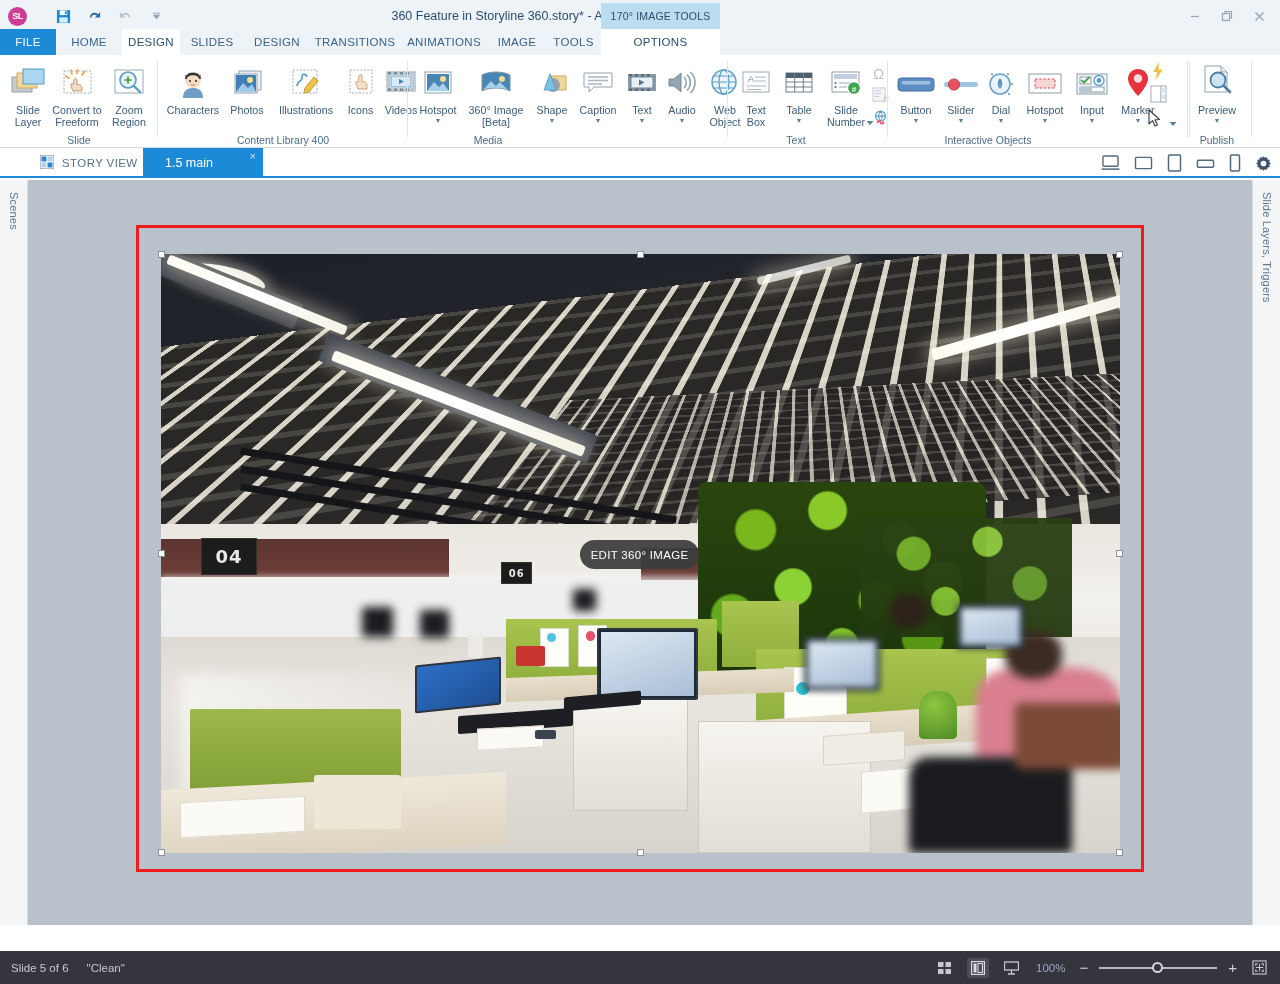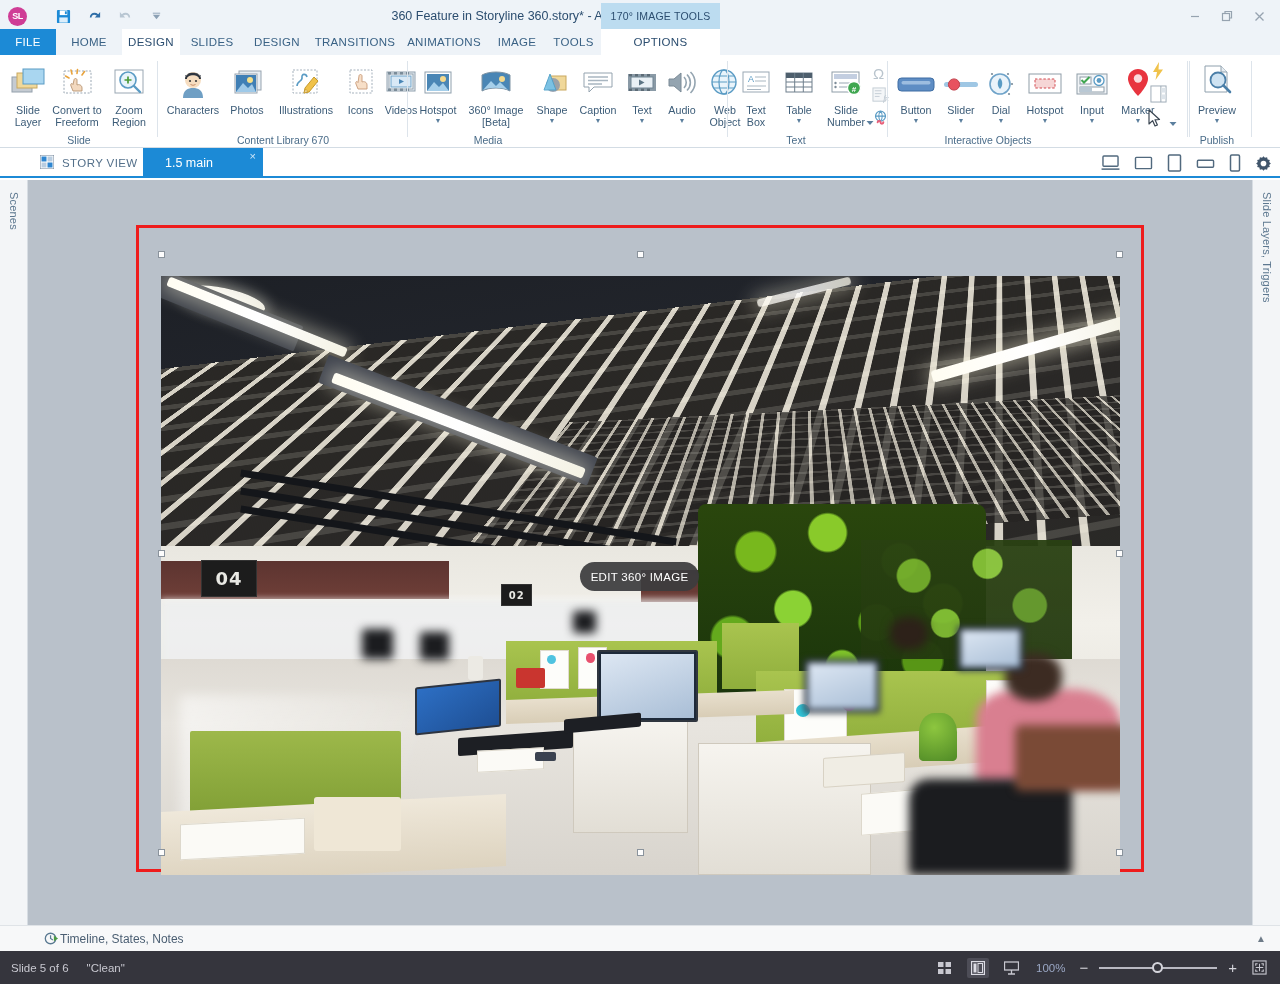--- a/index.html
+++ b/index.html
@@ -115,21 +115,21 @@
     margin-top: 12px; letter-spacing: .2px;
   }
 
   
   .slideframe {
     position: absolute; left: 136px; top: 225px; width: 1008px; height: 647px;
     border: 3px solid #ee1c1c; background: #b9c1ca;
   }
   .slidecanvas {
     position: absolute; left: 161px; top: 254px; width: 959px; height: 599px;
-    overflow: hidden; background: #2a2a30; margin-top: 22px;
+    overflow: hidden; background: #2a2a30;
   }
   .handle {
     position: absolute; width: 7px; height: 7px; background: #fdfdfd;
     border: 1px solid #8a939c; z-index: 20;
   }
 
   
   .scene { position: absolute; inset: 0; }
   .ceil-dark {
     position: absolute; left: 0; top: 0; width: 100%; height: 47%;
@@ -480,21 +480,21 @@
               <rect x="17" y="6" width="3" height="2.5" fill="#7b8c99"></rect>
               <rect x="23" y="6" width="3" height="2.5" fill="#7b8c99"></rect>
               <rect x="5" y="22.5" width="3" height="2.5" fill="#7b8c99"></rect>
               <rect x="11" y="22.5" width="3" height="2.5" fill="#7b8c99"></rect>
               <rect x="17" y="22.5" width="3" height="2.5" fill="#7b8c99"></rect>
               <rect x="23" y="22.5" width="3" height="2.5" fill="#7b8c99"></rect>
             </svg>
         </div>
         <div class="lbl">Videos</div>
       </div>
-      <div class="glabel" style="width:250px">Content Library 670</div>
+      <div class="glabel" style="width:250px">Content Library 400</div>
       <div class="sep"></div>
     </div>
 
     <div class="rgroup" style="left:408px;width:320px">
       <div class="ritem" style="left:6px;width:48px">
         <div class="ico">
           <svg width="36" height="36" viewBox="0 0 36 36">
               <rect x="5" y="6" width="26" height="21" fill="#fff" stroke="#8fa0ad"></rect>
               <rect x="7" y="8" width="22" height="17" fill="#4a86b5"></rect>
               <circle cx="23" cy="13" r="3" fill="#f5d98d"></circle>
@@ -841,21 +841,21 @@
       <div class="tube t4"></div>
       <div class="beam bm1"></div>
       <div class="beam bm2"></div>
       <div class="beam bm3"></div>
 
       <div class="wall-back"></div>
       <div class="wood-band"></div>
       <div class="wood-band2"></div>
       <div class="glass-strip blur"></div>
       <div class="sign sign04">04</div>
-      <div class="sign sign03">02</div>
+      <div class="sign sign03">06</div>
 
       <div class="floor"></div>
       <div class="floor-shine"></div>
 
       <div class="chair blur2" style="left:21%;top:59%;width:3.2%;height:5%;border-radius:3px"></div>
       <div class="chair blur2" style="left:27%;top:59.5%;width:3%;height:4.6%;border-radius:3px"></div>
       <div class="chair blur2" style="left:43%;top:56%;width:2.4%;height:3.6%;border-radius:3px"></div>
 
       <div class="plantwall"></div>
       <div class="plantwall2"></div>
@@ -933,31 +933,20 @@
 
   <div class="handle" style="left:158px;top:251px"></div>
   <div class="handle" style="left:637px;top:251px"></div>
   <div class="handle" style="left:1116px;top:251px"></div>
   <div class="handle" style="left:158px;top:550px"></div>
   <div class="handle" style="left:1116px;top:550px"></div>
   <div class="handle" style="left:158px;top:849px"></div>
   <div class="handle" style="left:637px;top:849px"></div>
   <div class="handle" style="left:1116px;top:849px"></div>
 
-  <div class="timeline-bar">
-    <span class="tl-icon">
-      <svg width="15" height="15" viewBox="0 0 16 16">
-          <circle cx="7" cy="8" r="5.6" fill="none" stroke="#5a7a92" stroke-width="1.4"></circle>
-          <path d="M7 4.5 L7 8 L9.5 9.5" stroke="#5a7a92" stroke-width="1.3" fill="none"></path>
-          <path d="M10.5 5 L15 8 L10.5 11 Z" fill="#4a9b3f"></path>
-        </svg>
-    </span>
-    <span class="tl-label">Timeline, States, Notes</span>
-    <span class="tl-collapse">▲</span>
-  </div>
 
   <div class="statusbar">
     <div class="sb-left">
       <span>Slide 5 of 6</span>
       <span>"Clean"</span>
     </div>
     <div class="sb-right">
       <div class="viewbtn">
         <svg width="14" height="14" viewBox="0 0 14 14">
             <rect x="0" y="1" width="5.5" height="5" fill="#c8c8d0"></rect>

